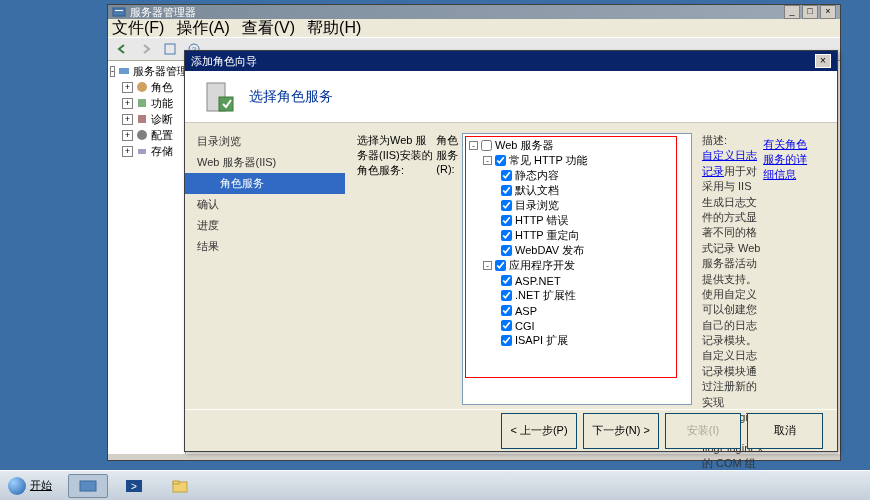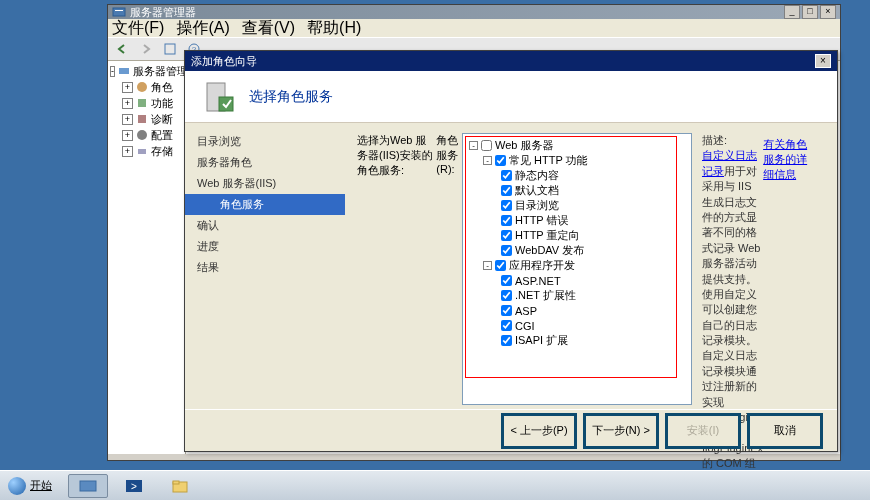--- a/index.html
+++ b/index.html
@@ -43,21 +43,21 @@
 .exp-btn { width: 9px; height: 9px; border: 1px solid #808080; font-size: 8px; line-height: 7px; text-align: center; margin-right: 3px; background: #fff; color: #000; }
 .cb { width: 11px; height: 11px; margin-right: 3px; }
 .role-item.lvl1 { padding-left: 4px; }
 .role-item.lvl2 { padding-left: 18px; }
 .role-item.lvl3 { padding-left: 36px; }
 .desc-box { flex: 1; font-size: 11px; color: #333; line-height: 1.4; }
 .desc-box a { color: #0000ee; text-decoration: underline; }
 .link-row { margin-top: 4px; font-size: 11px; }
 .link-row a { color: #0000ee; text-decoration: underline; }
 .dlg-footer { height: 42px; border-top: 1px solid #fff; display: flex; align-items: center; justify-content: flex-end; padding: 0 14px; gap: 6px; }
-.dlg-btn { min-width: 76px; height: 36px; background: #ece9d8; border: 3px solid #0c4a6e; font-size: 11px; cursor: pointer; padding: 0 0; }
+.dlg-btn { min-width: 76px; height: 36px; background: #ece9d8; border: 1px solid #0c4a6e; font-size: 11px; cursor: pointer; padding: 0 0; }
 .dlg-btn:disabled { color: #aca899; }
 
 .taskbar { position: absolute; left: 0; bottom: 0; width: 870px; height: 30px; background: linear-gradient(to bottom, #e3e9ef, #c4cfda); border-top: 1px solid #fff; display: flex; align-items: center; padding: 0 4px; gap: 6px; }
 .start-btn { height: 24px; padding: 0 10px 0 4px; display: flex; align-items: center; gap: 4px; border-radius: 3px; cursor: pointer; text-decoration: underline; }
 .start-orb { width: 18px; height: 18px; border-radius: 50%; background: radial-gradient(circle at 30% 30%, #9ed0ff, #1e5fa8); }
 .tb-item { width: 40px; height: 24px; border: 1px solid transparent; display: flex; align-items: center; justify-content: center; cursor: pointer; border-radius: 2px; }
 .tb-item.active { background: #b8c8d8; border: 1px solid #7a8ca0; }
 
 svg { display: block; }
 </style>
@@ -182,21 +182,20 @@
           <rect x="6" y="4" width="18" height="28" fill="#d8d8d8" stroke="#888"></rect>
           <rect x="18" y="18" width="14" height="14" fill="#5a9a5a" stroke="#3a7a3a"></rect>
           <path d="M22 25 L25 28 L30 21" stroke="#fff" stroke-width="2" fill="none"></path>
         </svg>
     </div>
     <div class="htitle">选择角色服务</div>
   </div>
   <div class="dlg-body">
     <div class="dlg-sidebar">
       <div class="step-item">目录浏览</div>
-      <div class="step-item">服务器角色</div>
       <div class="step-item">Web 服务器(IIS)</div>
       <div class="step-item sub active">角色服务</div>
       <div class="step-item">确认</div>
       <div class="step-item">进度</div>
       <div class="step-item">结果</div>
     </div>
     <div class="dlg-main">
       <div class="main-label">选择为Web 服务器(IIS)安装的角色服务:</div>
       <div class="main-label">角色服务(R):</div>
       <div class="main-row">

